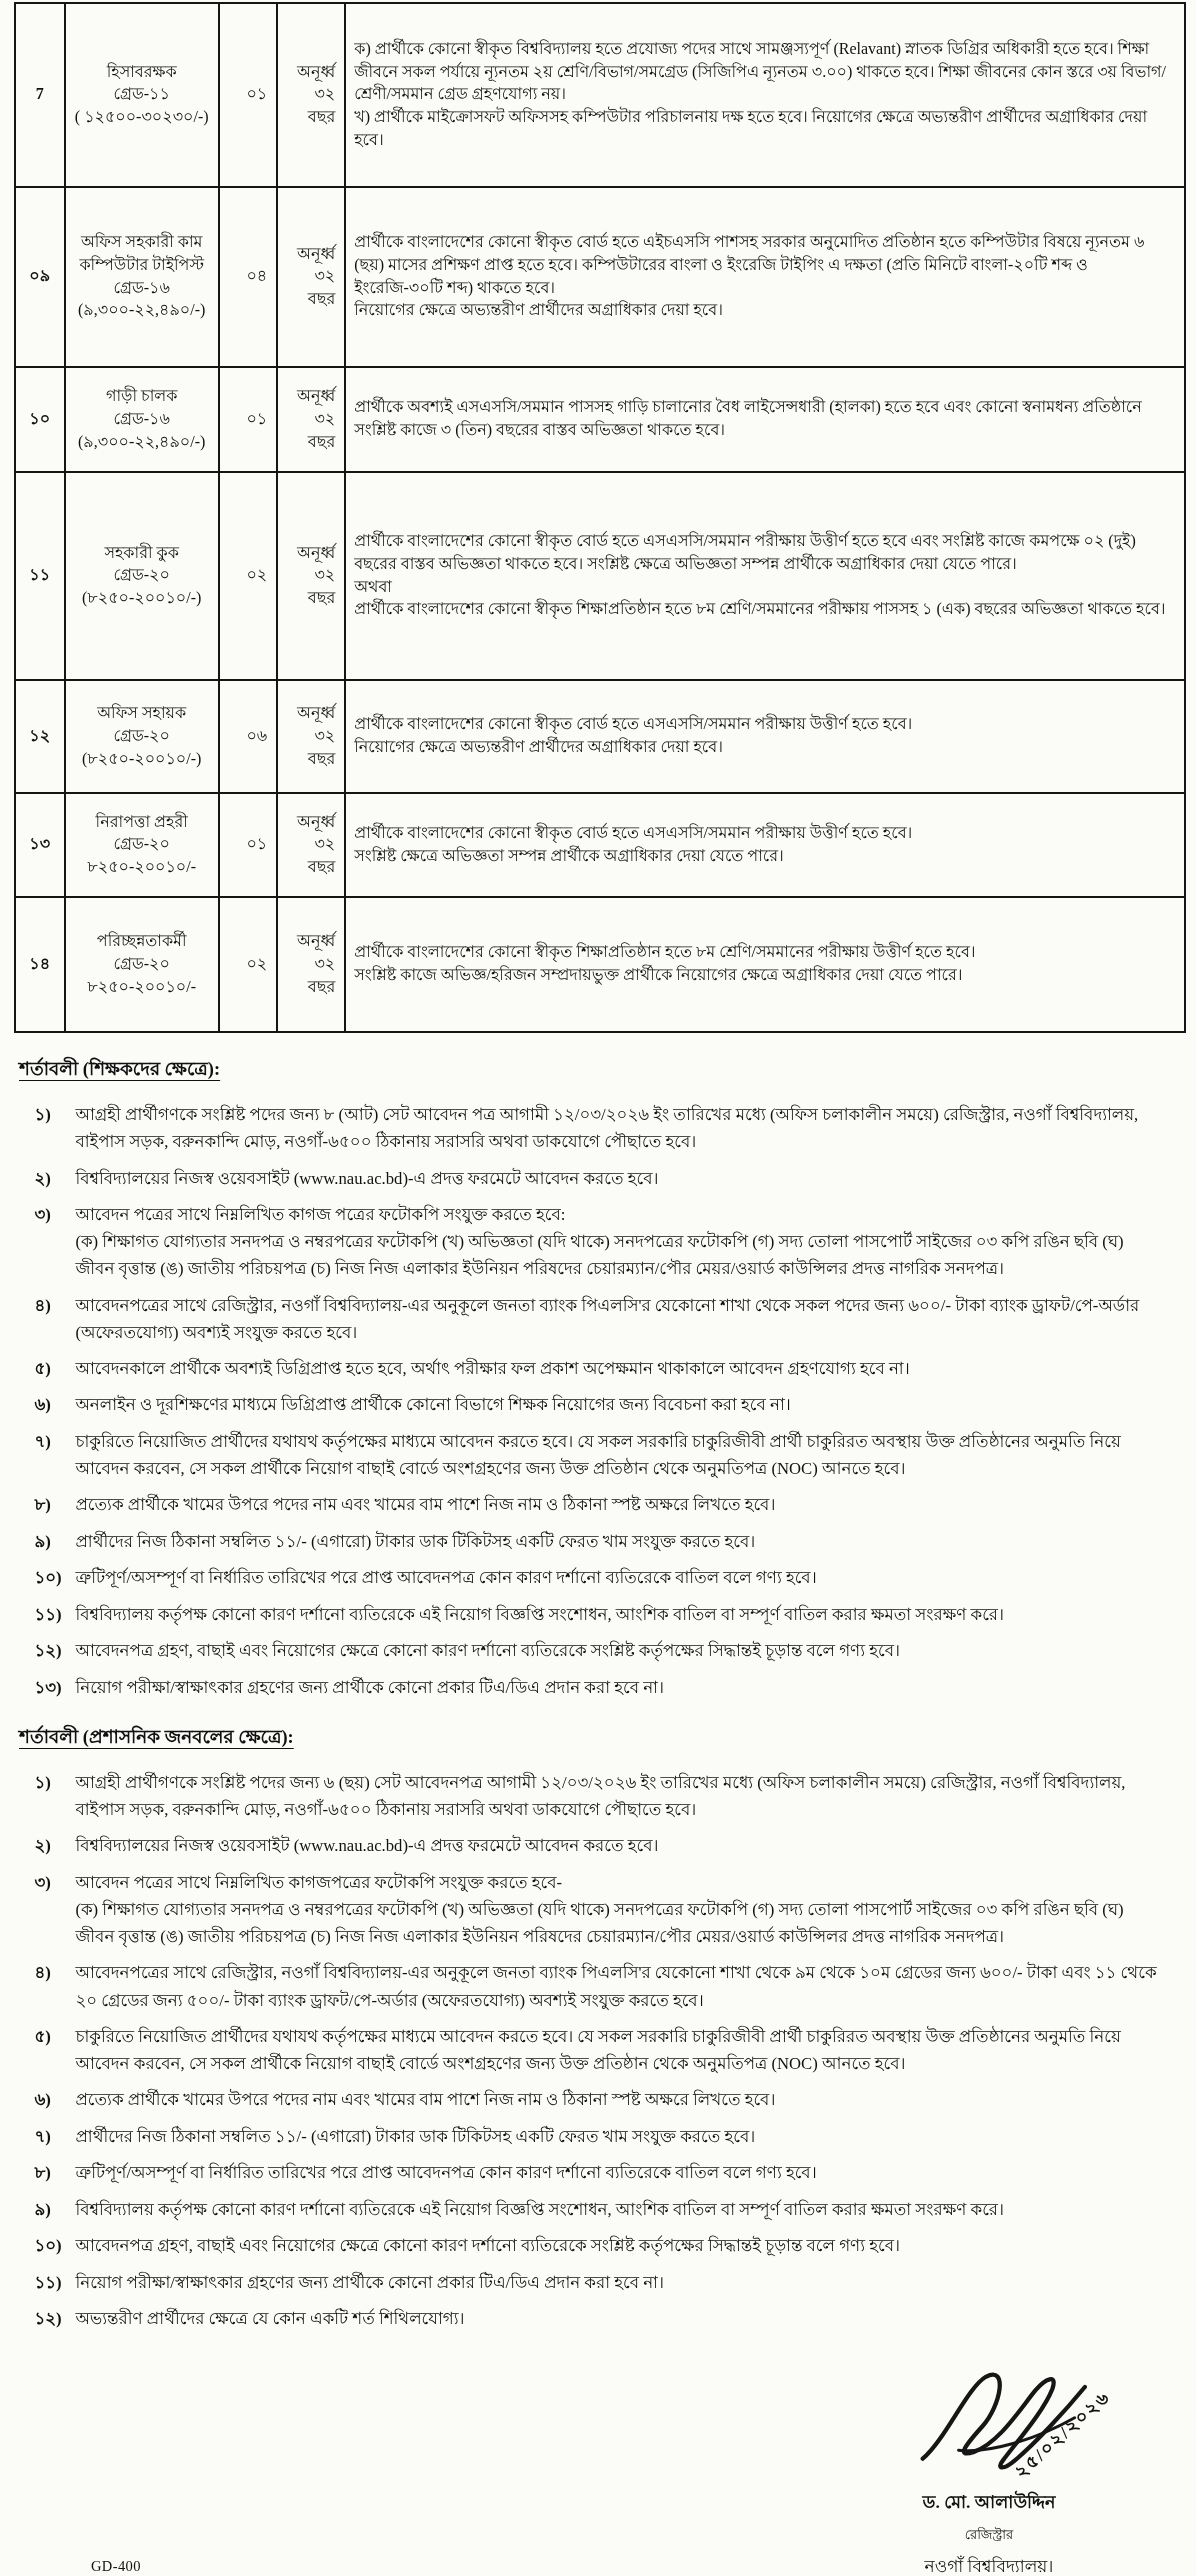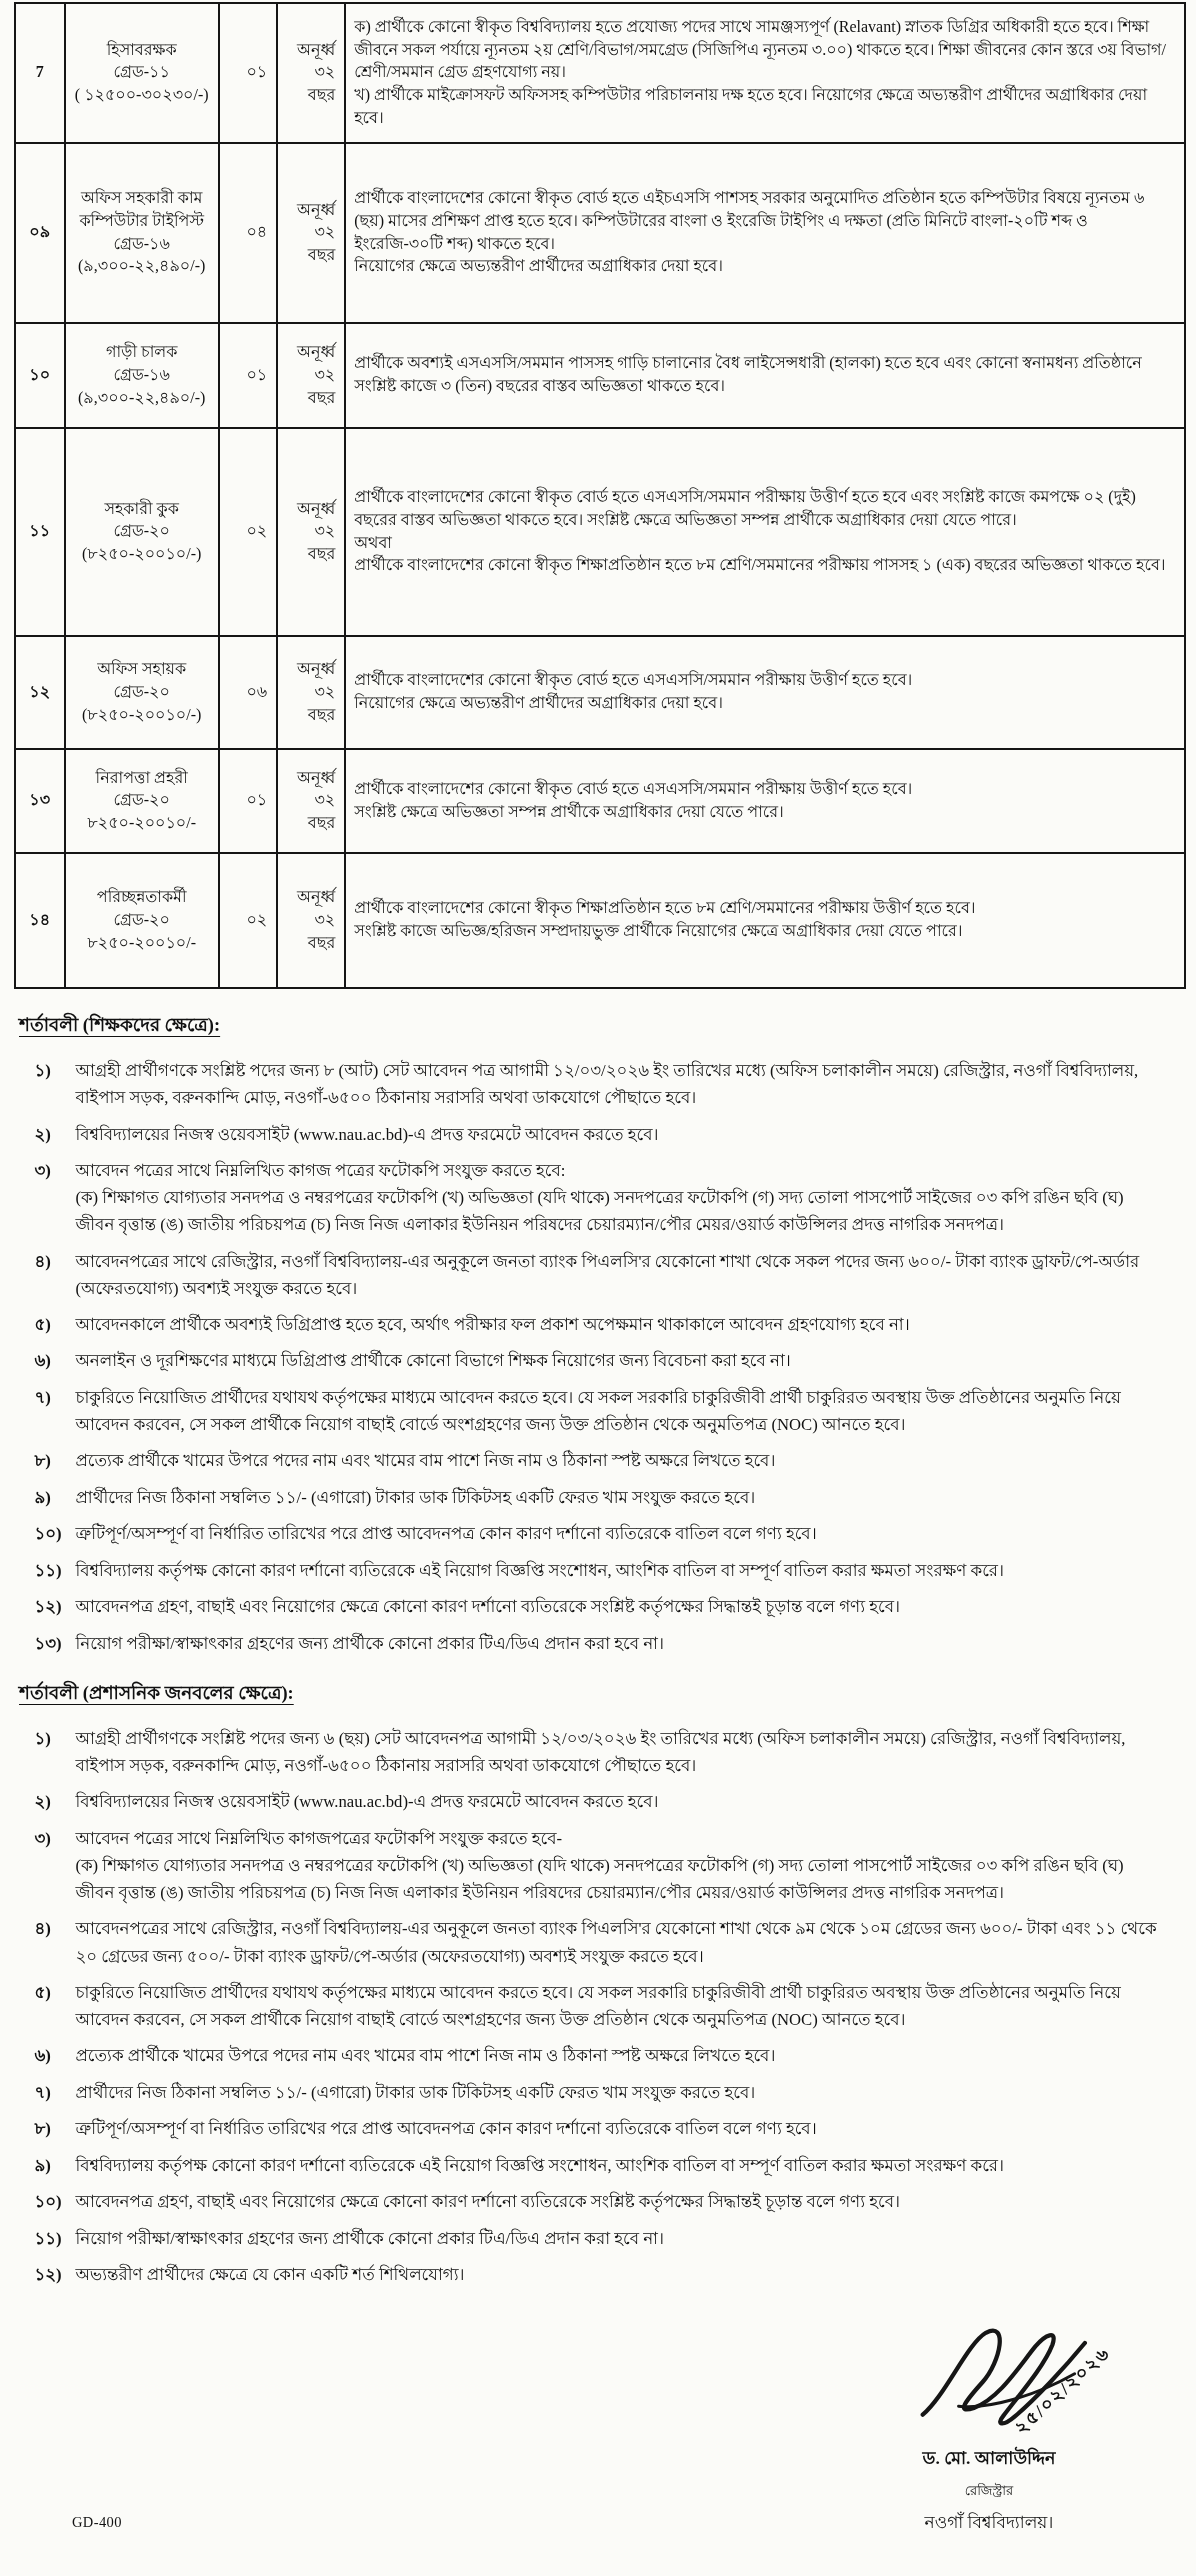--- a/index.html
+++ b/index.html
@@ -27,21 +27,21 @@
     font-size:16px;
     line-height:1.42;
     vertical-align:middle;
     box-sizing:border-box;
   }
   td.c-sl{vertical-align:top;text-align:center;font-weight:bold;font-size:17px;padding-top:6.8px;}
   td.c-pos{text-align:center;white-space:pre-line;font-size:16.7px;}
   td.c-posts{text-align:right;font-size:17px;}
   td.c-age{text-align:right;white-space:pre-line;font-size:16.7px;}
   td.c-qual{vertical-align:middle;white-space:pre-line;text-align:left;padding:6.8px 12px;}
-  tr.r08 td{height:140px;}
+  tr.r08 td{height:184px;}
   tr.r09 td{height:180px;}
   tr.r10 td{height:105px;}
   tr.r11 td{height:208px;}
   tr.r12 td{height:113px;}
   tr.r13 td{height:104px;}
   tr.r14 td{height:135px;}
   
   .section{margin:22px 0 0 19px;width:1159px;}
   .sec-heading{
     font-size:18.4px;
@@ -61,21 +61,21 @@
   .cond-text{flex:1;white-space:pre-line;padding-right:12px;}
   
   .sign-row{
     position:relative;
     width:1162px;
     margin:26px 0 0 19px;
     height:256px;
   }
   .form-code{
     position:absolute;
-    left:53px;
+    left:72px;
     bottom:39px;
     font-size:14.5px;
     font-family:"Liberation Serif",serif;
     letter-spacing:0.4px;
     margin-top:27px;
   }
   .sign-block{
     position:absolute;
     right:51px;
     top:0;

